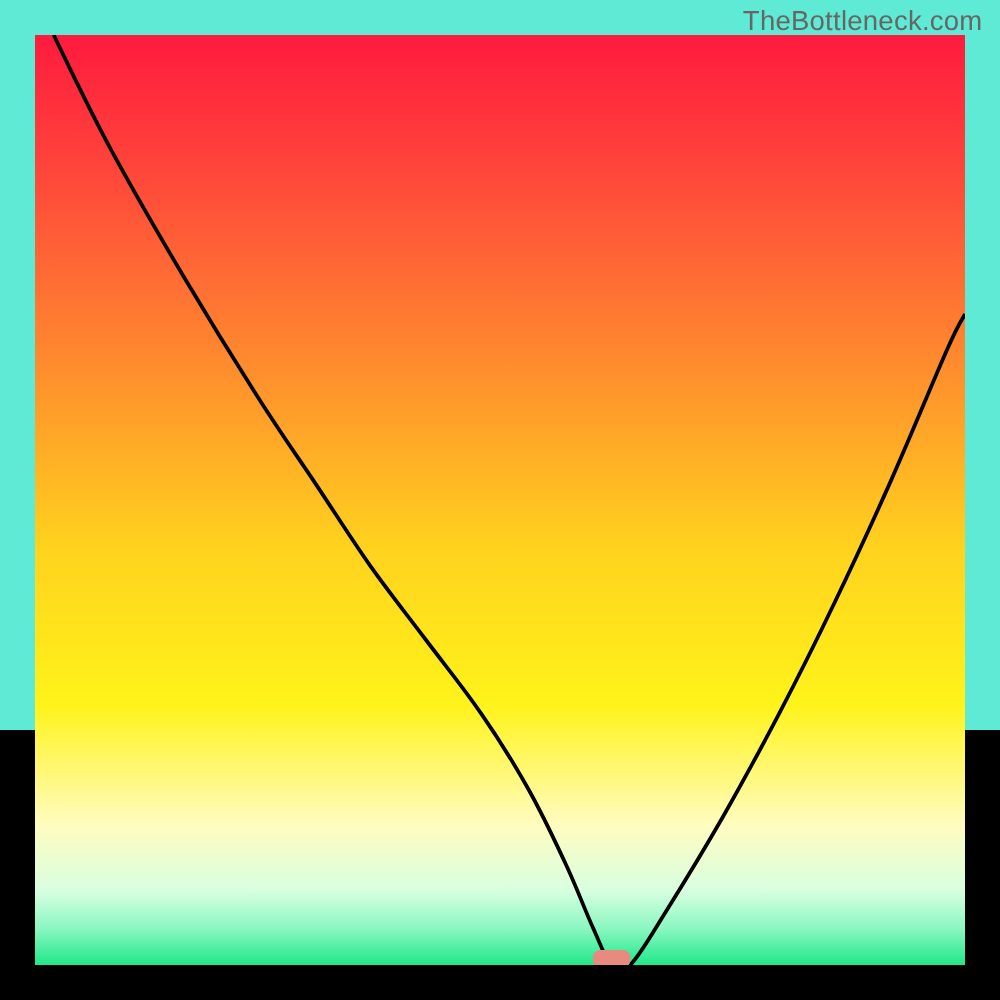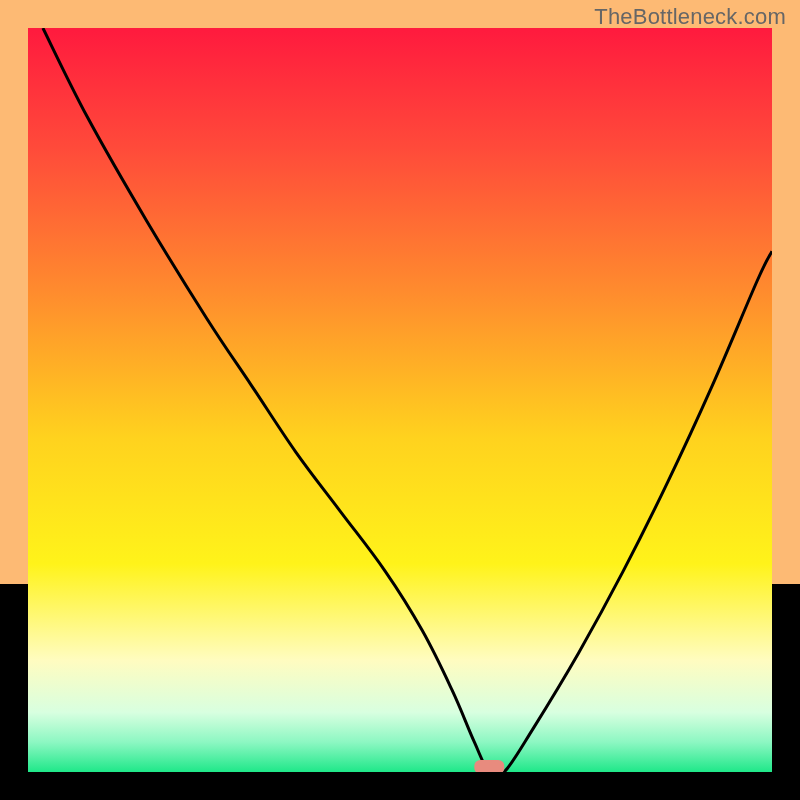--- a/index.html
+++ b/index.html
@@ -8,21 +8,21 @@
     width: 800px;
     height: 800px;
     overflow: hidden;
     background: #000;
     font-family: Arial, Helvetica, sans-serif;
   }
   .frame {
     position: relative;
     width: 800px;
     height: 584px;
-    background: #fdba74;
+    background: #5eead4;
   }
   .plot-area {
     position: absolute;
     left: 28px;
     top: 28px;
     width: 744px;
     height: 744px;
   }
   .watermark {
     position: absolute;

